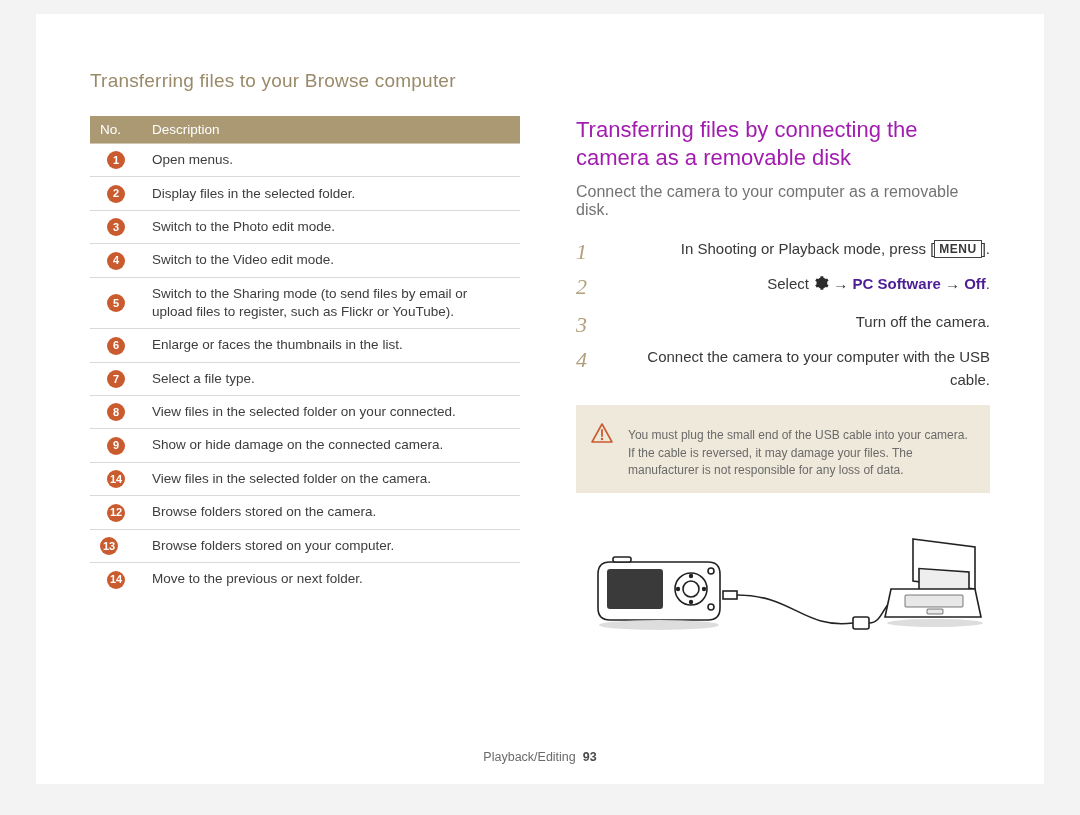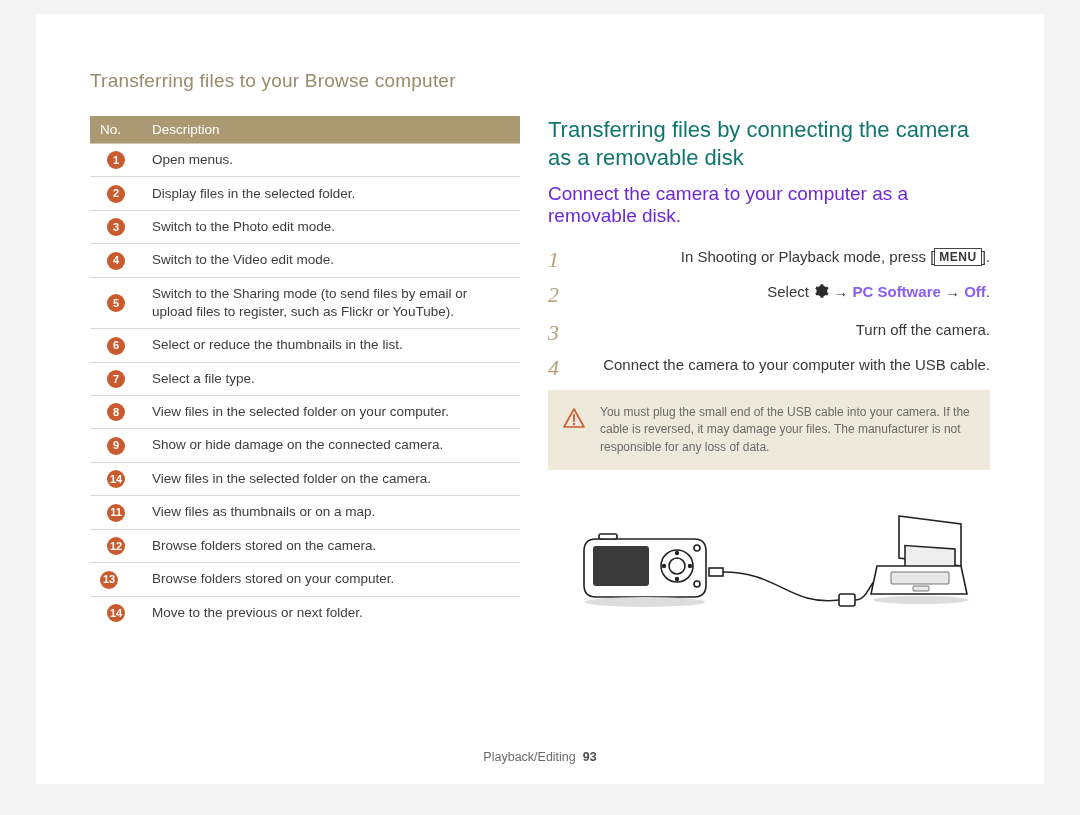--- a/index.html
+++ b/index.html
@@ -24,21 +24,21 @@
   }
   .page-header {
     font-size: 19px;
     font-weight: 300;
     color: #9a8a6a;
     letter-spacing: 0.2px;
     margin-bottom: 24px;
   }
   .cols {
     display: flex;
-    gap: 28px;
+    gap: 56px;
   }
   .left { flex: 0 0 430px; }
   .right { flex: 1; }
 
   
   table.desc {
     width: 100%;
     border-collapse: collapse;
     font-size: 13.5px;
   }
@@ -66,29 +66,29 @@
     background: #c95b2f;
     color: #fff;
     font-size: 11px;
     font-weight: 600;
     align-items: center;
     justify-content: center;
   }
 
   
   h2.section-title {
-    color: #0f766e;
+    color: #a21caf;
     font-weight: 400;
     font-size: 22px;
     line-height: 1.25;
     margin: 0 0 12px 0;
   }
   .intro {
-    font-size: 19px;
-    color: #6d28d9;
+    font-size: 16px;
+    color: #737373;
     margin-bottom: 18px;
   }
   ol.steps {
     list-style: none;
     padding: 0; margin: 0;
     counter-reset: st;
   }
   ol.steps > li {
     counter-increment: st;
     position: relative;
@@ -116,26 +116,26 @@
     font-size: 12px;
     font-weight: 700;
     letter-spacing: 0.5px;
     line-height: 16px;
     vertical-align: 1px;
   }
   .gear-icon {
     display:inline-block;
     vertical-align:-2px;
   }
-  .strong { font-weight: 700; color:#8b5cf6; }
+  .strong { font-weight: 700; color:#4c1d95; }
 
   .note-box {
     margin-top: 14px;
     background: #efe9db;
-    padding: 14px 18px 14px 52px;
+    padding: 22px 18px 14px 52px;
     position: relative;
     font-size: 12px;
     color: #6a6a6a;
     line-height: 1.45;
   }
   .note-box .warn-icon {
     position: absolute;
     left: 14px; top: 16px;
   }
 
@@ -188,41 +188,37 @@
             <tr>
               <td style="text-align: center;"><span class="numbullet">4</span></td>
               <td>Switch to the Video edit mode.</td>
             </tr>
             <tr>
               <td style="text-align: center;"><span class="numbullet">5</span></td>
               <td>Switch to the Sharing mode (to send files by email or upload files to register, such as Flickr or YouTube).</td>
             </tr>
             <tr>
               <td style="text-align: center;"><span class="numbullet">6</span></td>
-              <td>Select or reduce the thumbnails in the list.</td>
+              <td>Enlarge or faces the thumbnails in the list.</td>
             </tr>
             <tr>
               <td style="text-align: center;"><span class="numbullet">7</span></td>
               <td>Select a file type.</td>
             </tr>
             <tr>
               <td style="text-align: center;"><span class="numbullet">8</span></td>
-              <td>View files in the selected folder on your computer.</td>
+              <td>View files in the selected folder on your connected.</td>
             </tr>
             <tr>
               <td style="text-align: center;"><span class="numbullet">9</span></td>
               <td>Show or hide damage on the connected camera.</td>
             </tr>
             <tr>
               <td style="text-align: center;"><span class="numbullet">14</span></td>
               <td>View files in the selected folder on the camera.</td>
-            </tr>
-            <tr>
-              <td style="text-align: center;"><span class="numbullet">11</span></td>
-              <td>View files as thumbnails or on a map.</td>
             </tr>
             <tr>
               <td style="text-align: center; margin-top: 35px;"><span class="numbullet">12</span></td>
               <td>Browse folders stored on the camera.</td>
             </tr>
             <tr>
               <td style="text-align: left;"><span class="numbullet">13</span></td>
               <td>Browse folders stored on your computer.</td>
             </tr>
             <tr>

